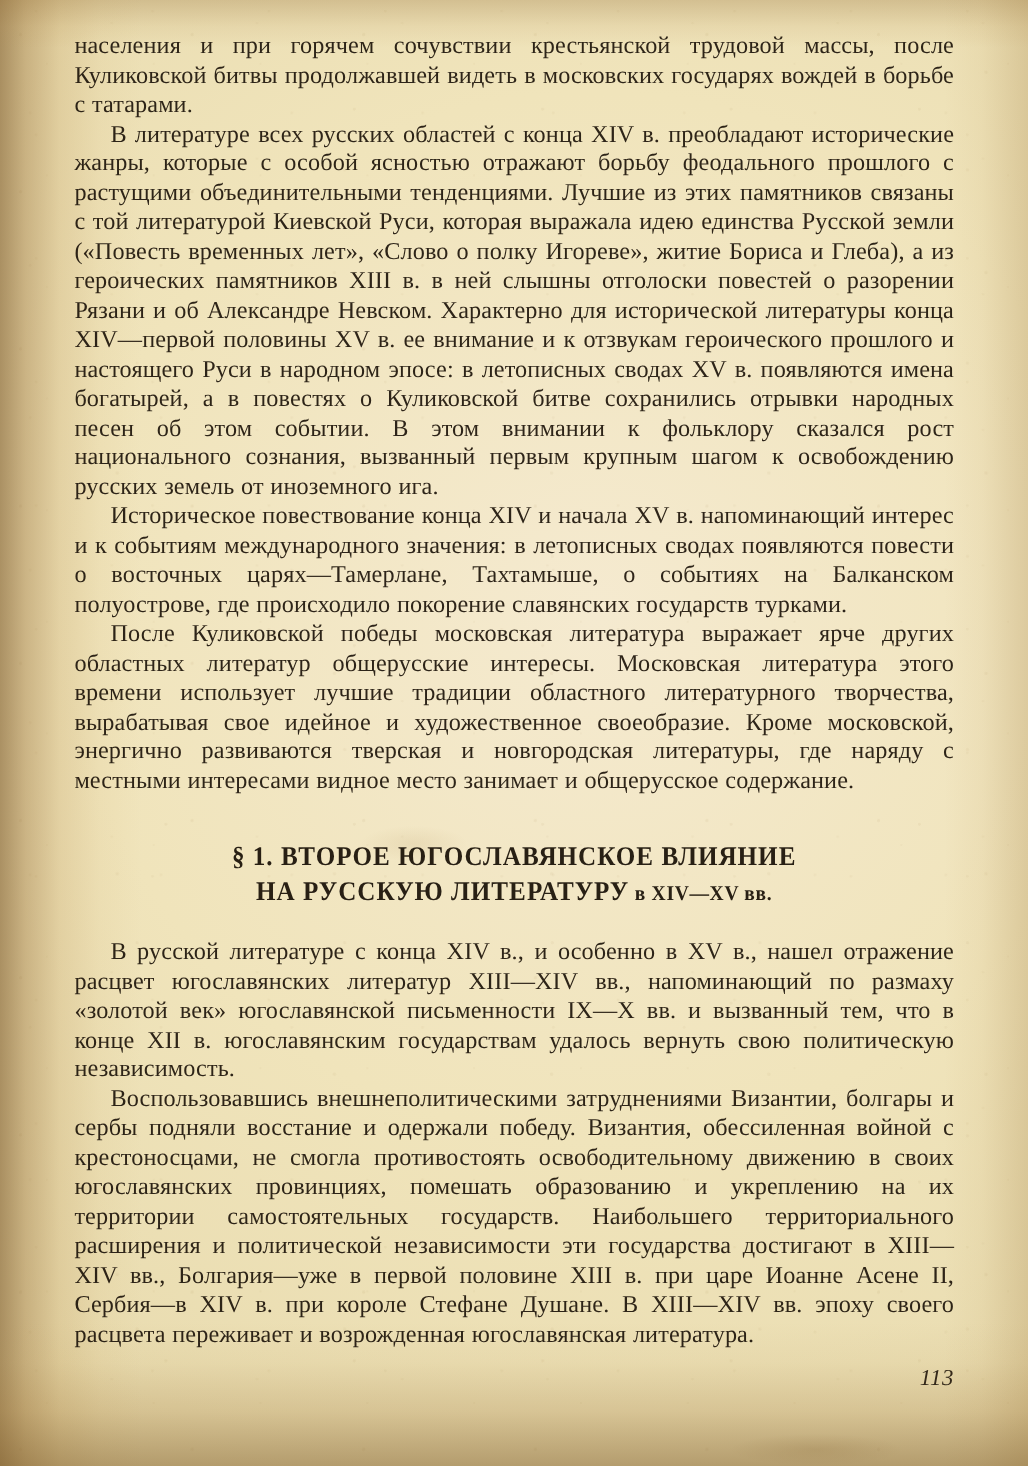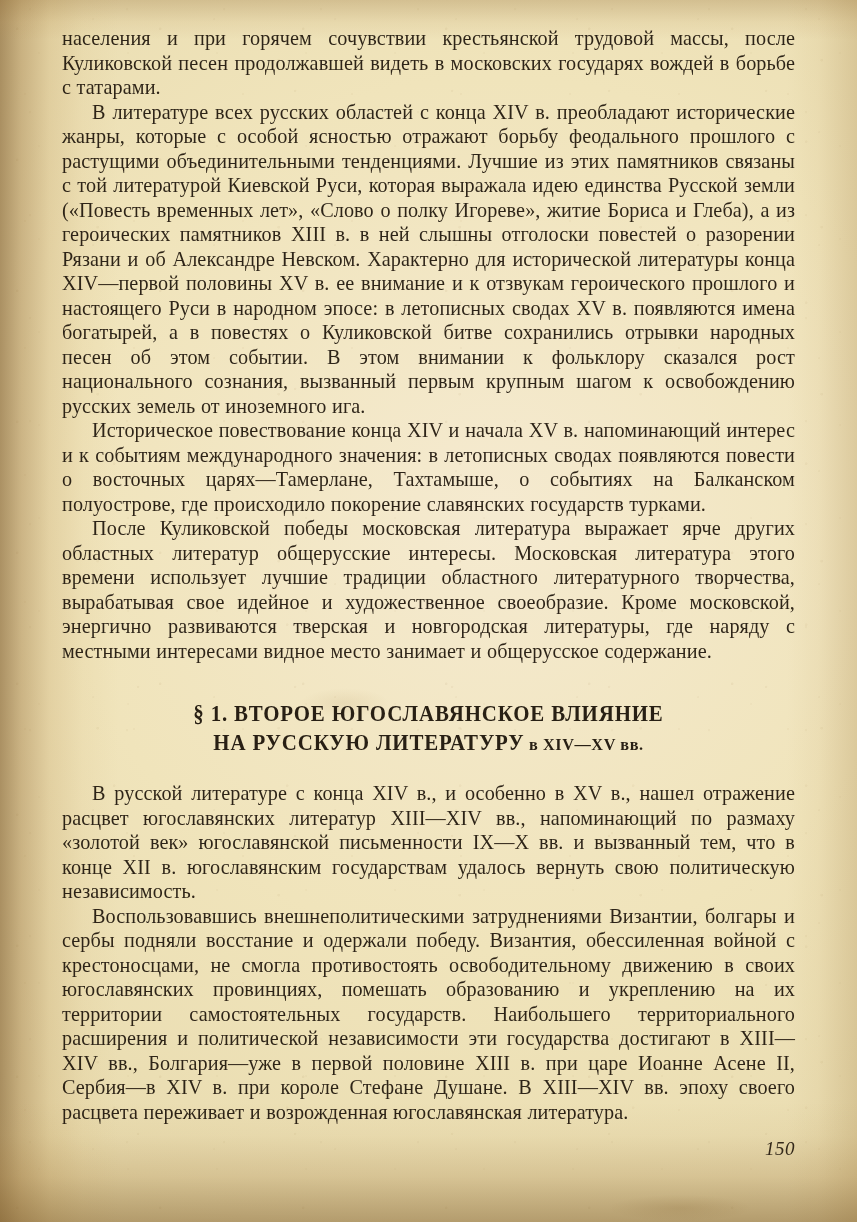--- a/index.html
+++ b/index.html
@@ -155,34 +155,34 @@
   <div class="paper-speckle"></div>
   <div class="paper-blotch-a"></div>
   <div class="paper-blotch-b"></div>
   <div class="paper-gutter-left"></div>
   <div class="paper-edge-top"></div>
   <div class="paper-edge-right"></div>
   <div class="paper-edge-bottom"></div>
 
   <div class="text-column">
 
-    <p class="body-par no-indent">населения и при горячем сочувствии крестьянской трудовой массы, после Куликовской песен продолжавшей видеть в московских государях вождей в борьбе с татарами.</p>
+    <p class="body-par no-indent">населения и при горячем сочувствии крестьянской трудовой массы, после Куликовской битвы продолжавшей видеть в московских государях вождей в борьбе с татарами.</p>
 
     <p class="body-par">В литературе всех русских областей с конца XIV в. преобладают исторические жанры, которые с особой ясностью отражают борьбу феодального прошлого с растущими объединительными тенденциями. Лучшие из этих памятников связаны с той литературой Киевской Руси, которая выражала идею единства Русской земли («Повесть временных лет», «Слово о полку Игореве», житие Бориса и Глеба), а из героических памятников XIII в. в ней слышны отголоски повестей о разорении Рязани и об Александре Невском. Характерно для исторической литературы конца XIV—первой половины XV в. ее внимание и к отзвукам героического прошлого и настоящего Руси в народном эпосе: в летописных сводах XV в. появляются имена богатырей, а в повестях о Куликовской битве сохранились отрывки народных песен об этом событии. В этом внимании к фольклору сказался рост национального сознания, вызванный первым крупным шагом к освобождению русских земель от иноземного ига.</p>
 
     <p class="body-par">Историческое повествование конца XIV и начала XV в. напоминающий интерес и к событиям международного значения: в летописных сводах появляются повести о восточных царях—Тамерлане, Тахтамыше, о событиях на Балканском полуострове, где происходило покорение славянских государств турками.</p>
 
     <p class="body-par">После Куликовской победы московская литература выражает ярче других областных литератур общерусские интересы. Московская литература этого времени использует лучшие традиции областного литературного творчества, вырабатывая свое идейное и художественное своеобразие. Кроме московской, энергично развиваются тверская и новгородская литературы, где наряду с местными интересами видное место занимает и общерусское содержание.</p>
 
     <h2 class="section-heading">
       <span class="hl">§ 1. ВТОРОЕ ЮГОСЛАВЯНСКОЕ ВЛИЯНИЕ</span>
       <span class="hl"><span>НА РУССКУЮ ЛИТЕРАТУРУ</span><span class="small-caps-tail"> в XIV—XV вв.</span></span>
     </h2>
 
     <p class="body-par">В русской литературе с конца XIV в., и особенно в XV в., нашел отражение расцвет югославянских литератур XIII—XIV вв., напоминающий по размаху «золотой век» югославянской письменности IX—X вв. и вызванный тем, что в конце XII в. югославянским государствам удалось вернуть свою политическую независимость.</p>
 
     <p class="body-par">Воспользовавшись внешнеполитическими затруднениями Византии, болгары и сербы подняли восстание и одержали победу. Византия, обессиленная войной с крестоносцами, не смогла противостоять освободительному движению в своих югославянских провинциях, помешать образованию и укреплению на их территории самостоятельных государств. Наибольшего территориального расширения и политической независимости эти государства достигают в XIII—XIV вв., Болгария—уже в первой половине XIII в. при царе Иоанне Асене II, Сербия—в XIV в. при короле Стефане Душане. В XIII—XIV вв. эпоху своего расцвета переживает и возрожденная югославянская литература.</p>
 
   </div>
 
-  <div class="page-number">150</div>
+  <div class="page-number">113</div>
 
 </div>
 
 </body></html>

